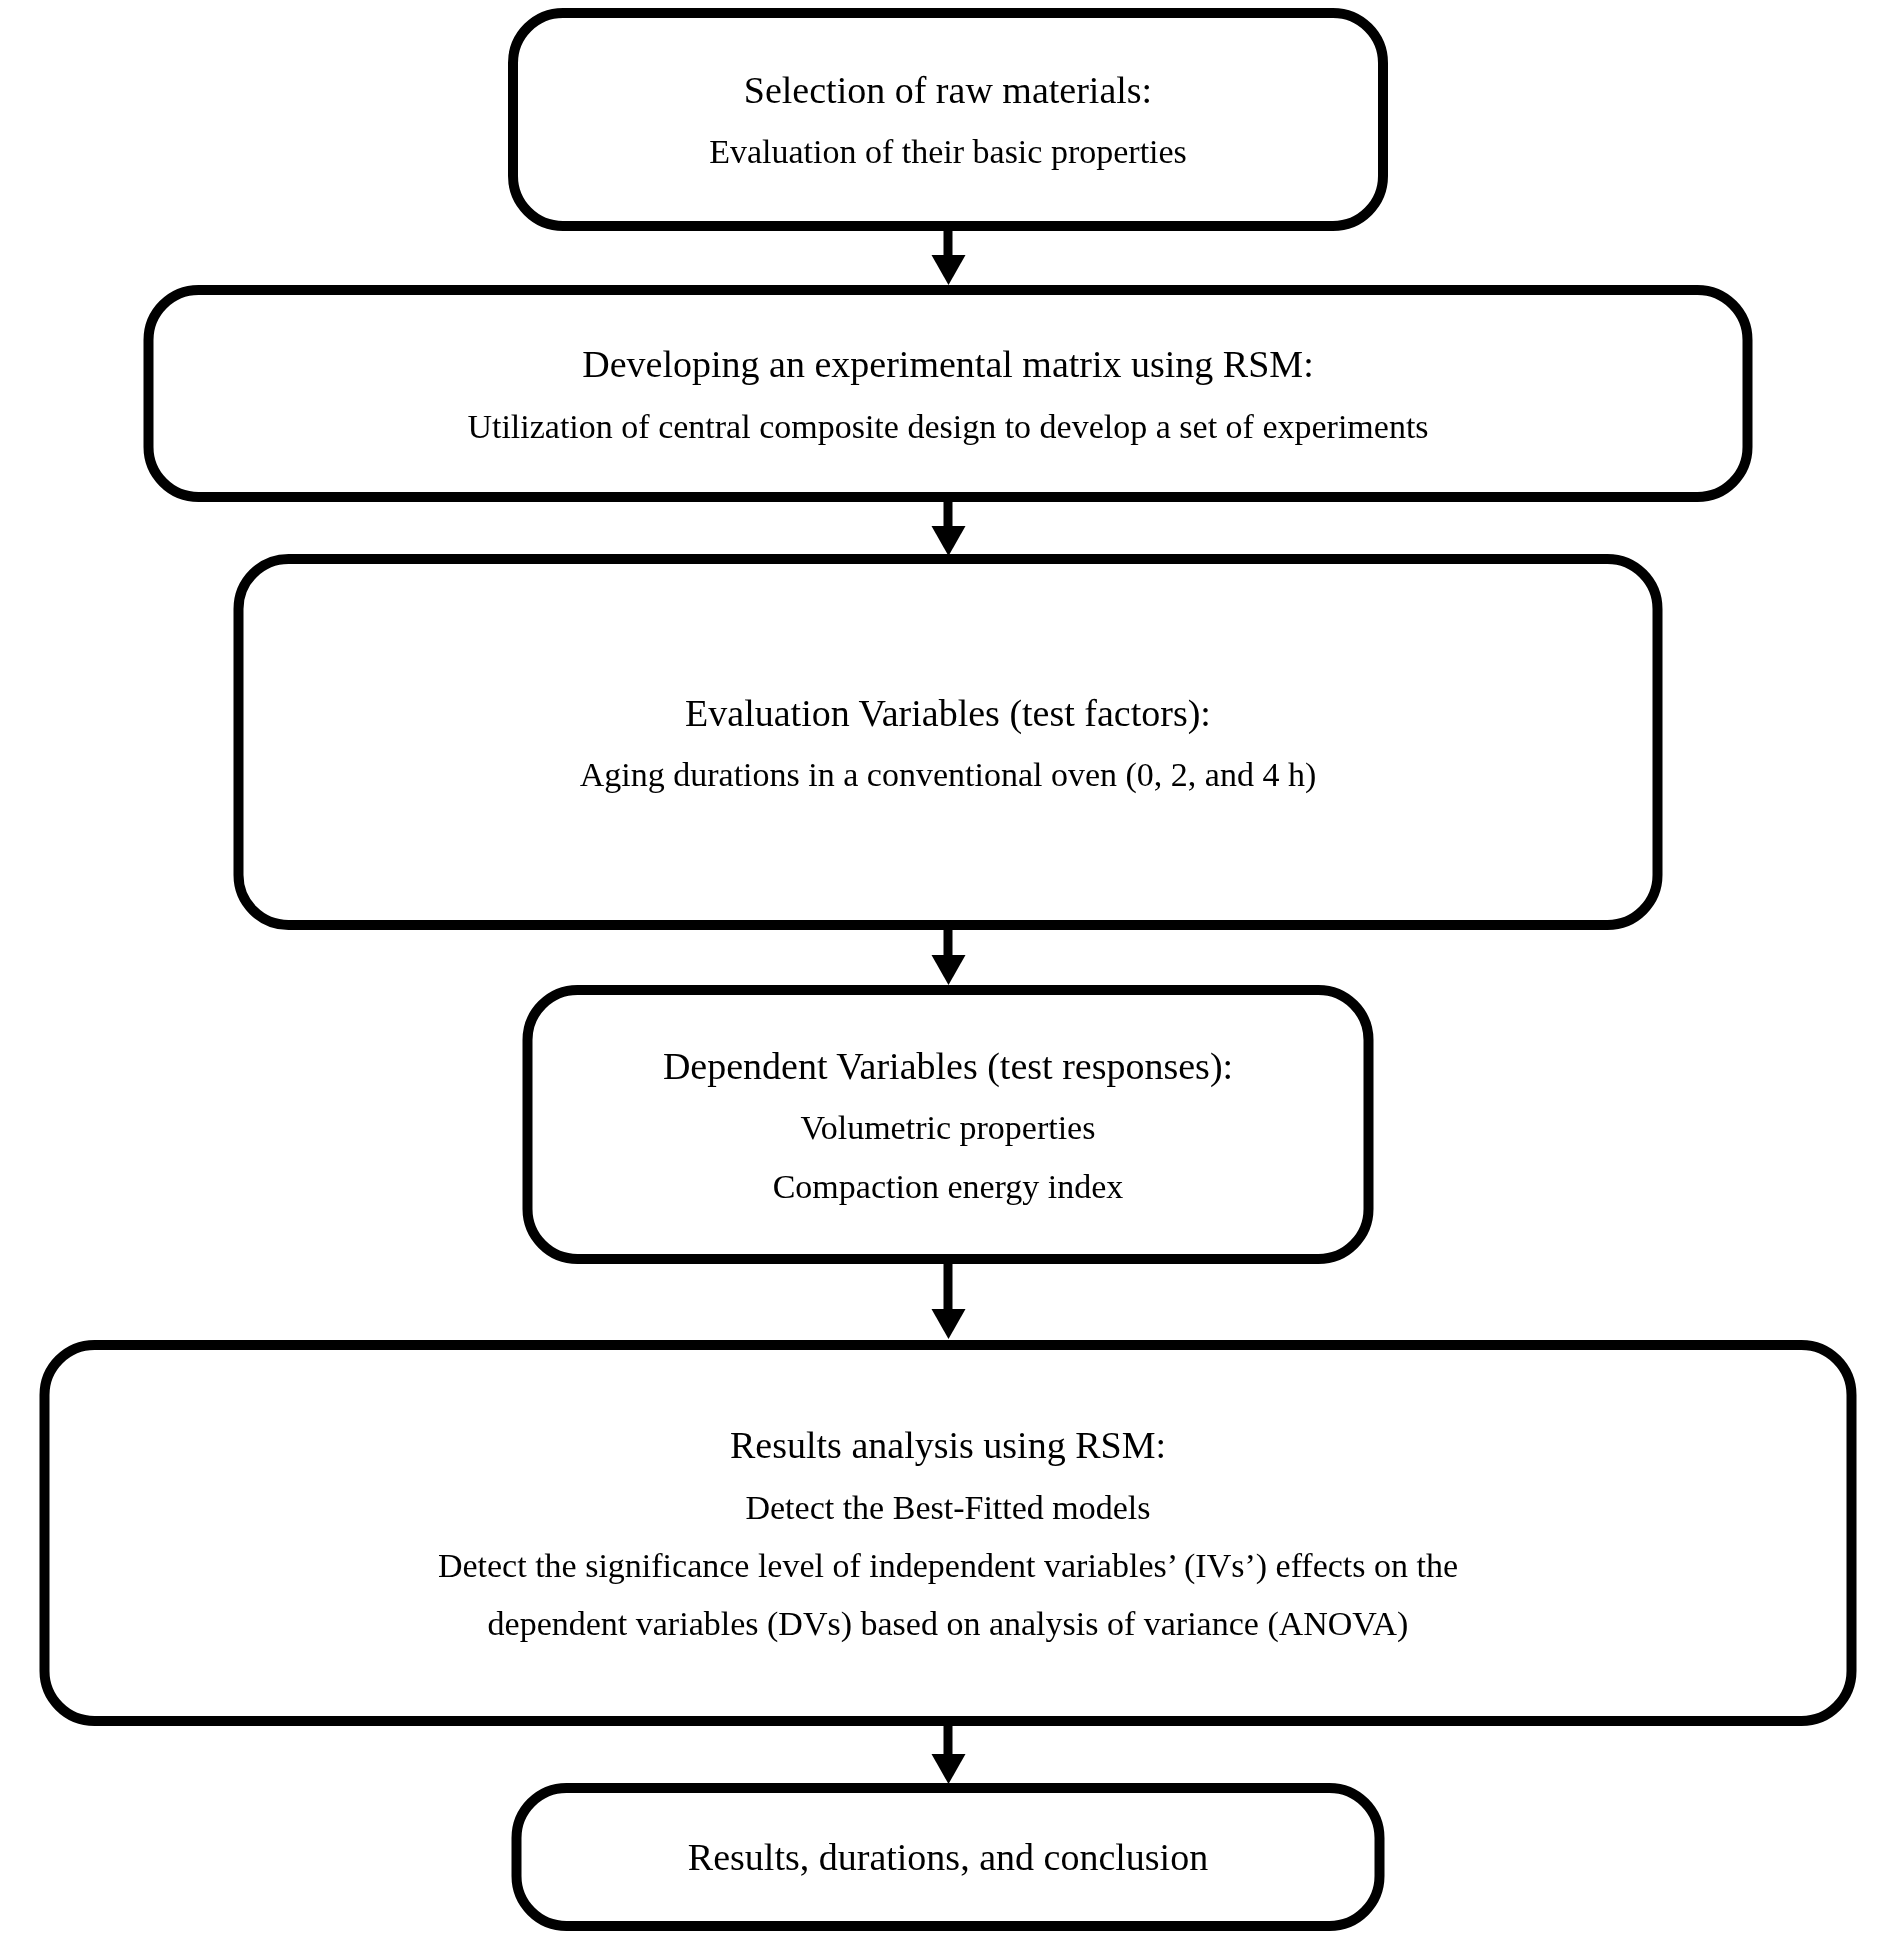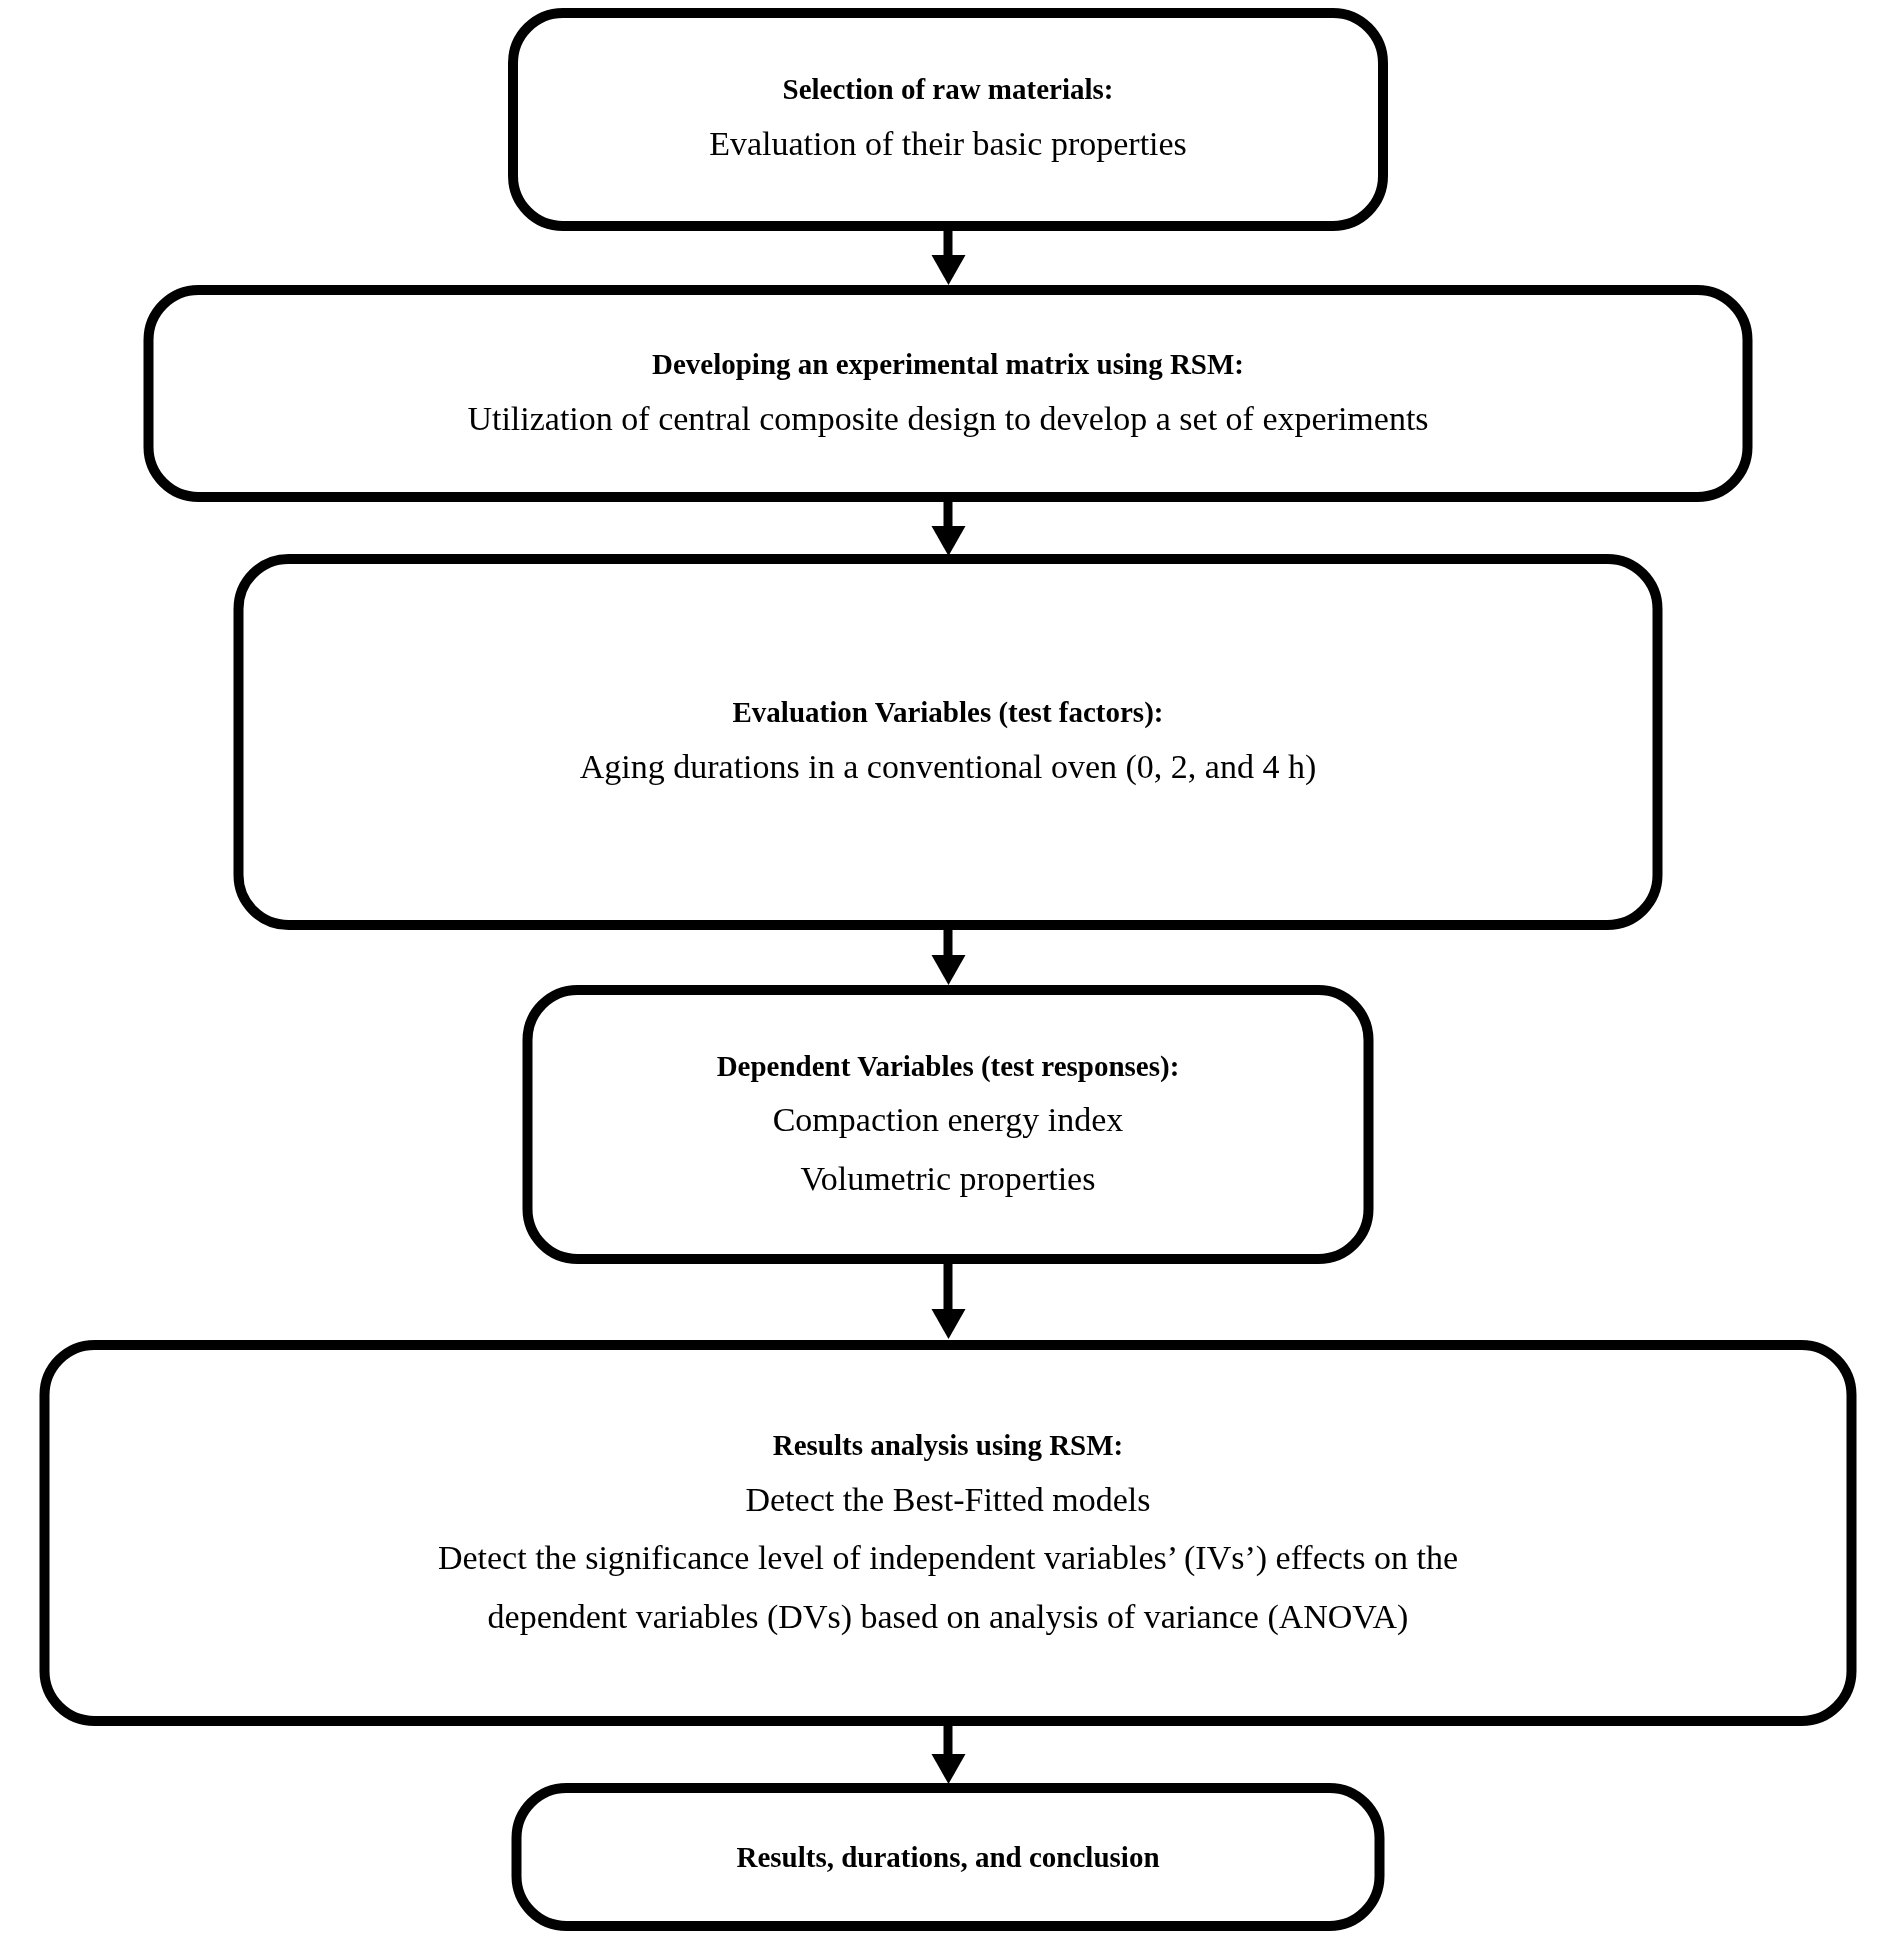--- a/index.html
+++ b/index.html
@@ -26,22 +26,22 @@
     border-radius: 55px;
     background: #ffffff;
     box-sizing: border-box;
     display: flex;
     flex-direction: column;
     justify-content: center;
     align-items: center;
     text-align: center;
   }
   .box-title {
-    font-size: 29px;
-    font-weight: bold;
+    font-size: 38px;
+    font-weight: normal;
     line-height: 1.75;
     white-space: nowrap;
   }
   .box-line {
     font-size: 34px;
     font-weight: normal;
     line-height: 1.72;
     white-space: nowrap;
   }
   .arrow {
@@ -99,22 +99,22 @@
     <div class="box-line">Aging durations in a conventional oven (0, 2, and 4 h)</div>
   </div>
 
   <div class="arrow" style="--top:929px; --h:56px;">
     <div class="arrow-stem"></div>
     <div class="arrow-head"></div>
   </div>
 
   <div class="box" style="--top:985px; --w:851px; --h:279px;">
     <div class="box-title">Dependent Variables (test responses):</div>
+    <div class="box-line">Volumetric properties</div>
     <div class="box-line">Compaction energy index</div>
-    <div class="box-line">Volumetric properties</div>
   </div>
 
   <div class="arrow" style="--top:1264px; --h:75px;">
     <div class="arrow-stem"></div>
     <div class="arrow-head"></div>
   </div>
 
   <div class="box" style="--top:1340px; --w:1817px; --h:386px;">
     <div class="box-title">Results analysis using RSM:</div>
     <div class="box-line">Detect the Best-Fitted models</div>

